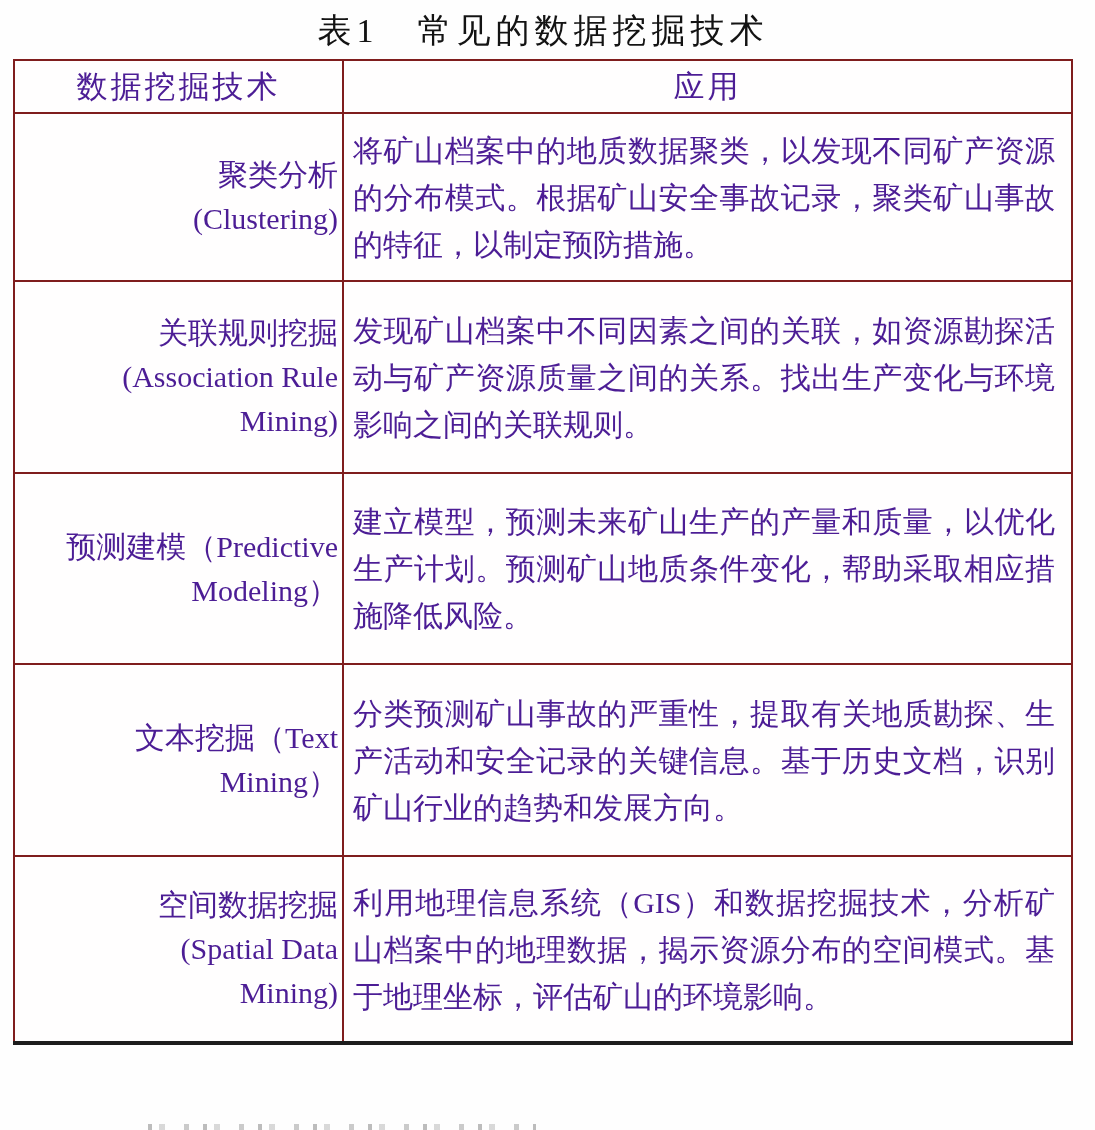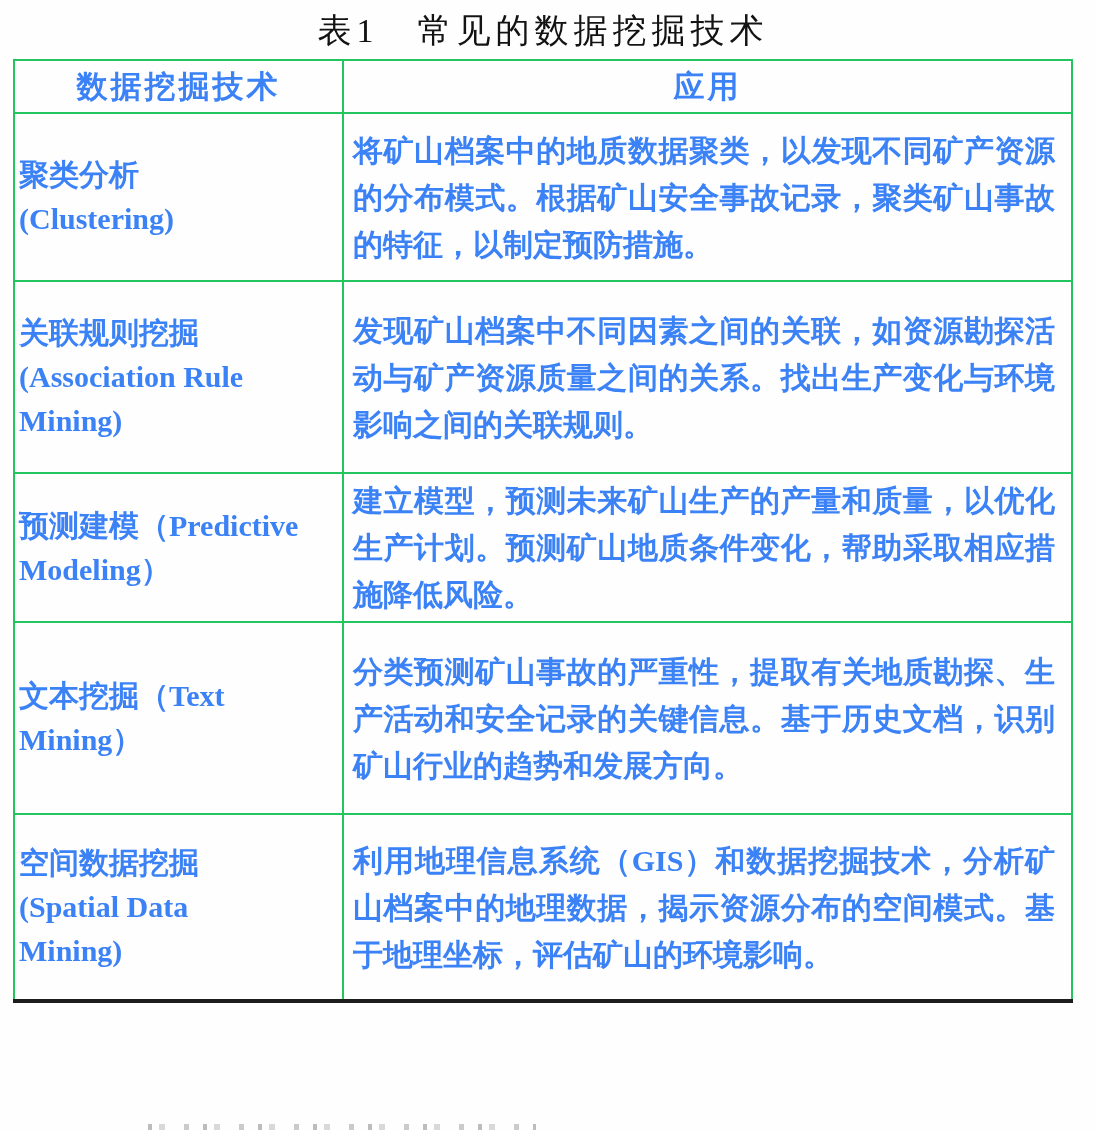--- a/index.html
+++ b/index.html
@@ -34,40 +34,40 @@
     top: 59px;
     left: 13px;
     width: 1060px;
     border-collapse: collapse;
     table-layout: fixed;
     background: #fffefe;
   }
   table.dm-table col.c1 { width: 329px; }
   table.dm-table th,
   table.dm-table td {
-    border: 2px solid #22c55e;
+    border: 2px solid #7f1d1d;
     vertical-align: middle;
-    font-weight: bold;
-    color: #3b82f6;
+    font-weight: normal;
+    color: #4c1d95;
   }
   table.dm-table { border: 2px solid #1d1d1d; border-bottom-width: 4px; }
   tr.hrow { height: 53px; }
   tr.row1 { height: 168px; }
   tr.row2 { height: 145px; }
   tr.row3 { height: 192px; }
-  tr.row4 { height: 149px; }
+  tr.row4 { height: 191px; }
   tr.row5 { height: 192px; }
   tr.row6 { height: 187px; }
   th.hcell {
     font-size: 31px;
     letter-spacing: 3px;
     text-align: center;
   }
   td.tech {
-    text-align: left;
+    text-align: right;
     font-size: 30px;
     line-height: 44px;
     padding: 0 4px;
   }
   td.app {
     font-size: 30px;
     line-height: 47px;
     text-align: justify;
     padding: 2px 16px 2px 9px;
   }

